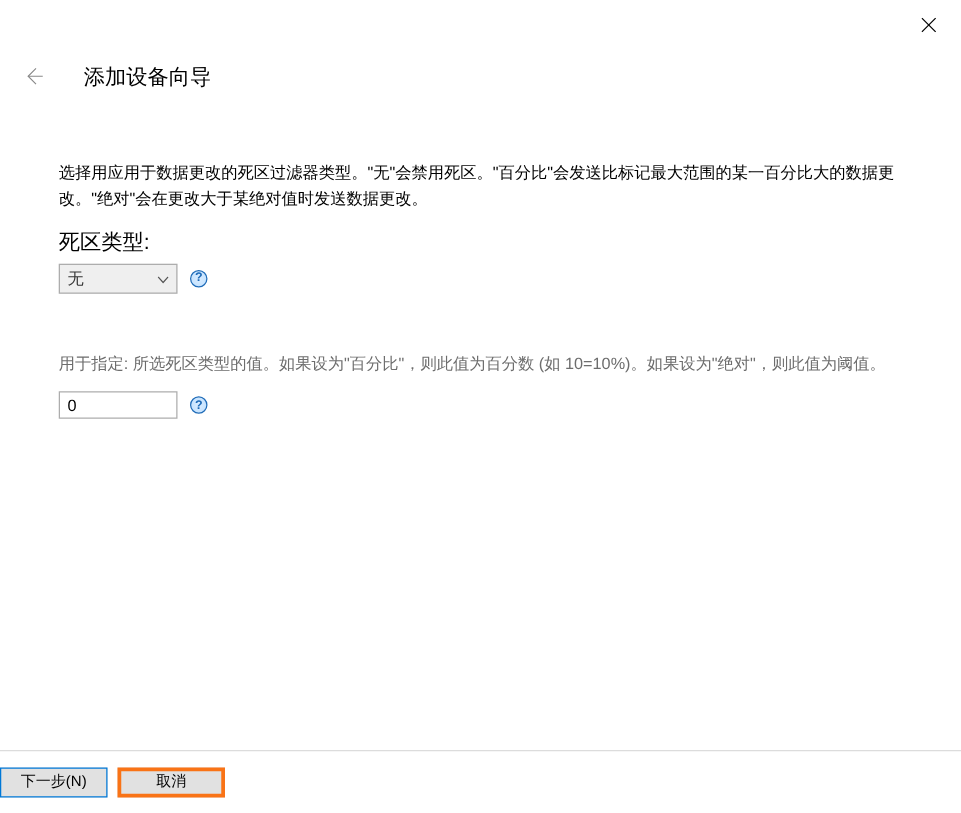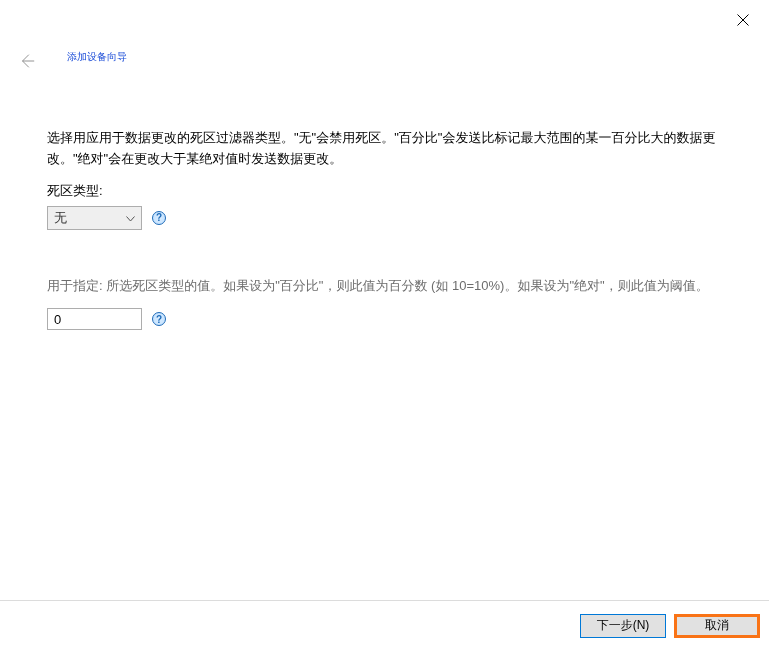--- a/index.html
+++ b/index.html
@@ -42,40 +42,40 @@
       align-items: center;
     }
     .back-arrow svg {
       width: 18px;
       height: 18px;
     }
     .wizard-title {
       position: absolute;
       top: 50px;
       left: 67px;
-      font-size: 10px;
-      color: #1d4ed8;
+      font-size: 17px;
+      color: #000000;
       font-family: Liberation Serif, serif;
     }
     .content-area {
       position: absolute;
       top: 128px;
       left: 47px;
       right: 47px;
     }
     .description {
       font-size: 13px;
       line-height: 1.6;
       margin-bottom: 12px;
     }
     .field-group {
       margin-top: 6px;
     }
     .field-label {
-      font-size: 13px;
+      font-size: 17px;
       margin-bottom: 6px;
       display: block;
     }
     .input-row {
       display: flex;
       align-items: center;
       gap: 10px;
     }
     .select-wrapper {
       display: inline-flex;
@@ -125,22 +125,21 @@
     }
     .footer {
       position: absolute;
       bottom: 0;
       left: 0;
       right: 0;
       height: 50px;
       border-top: 1px solid #dcdcdc;
       display: flex;
       align-items: center;
-      justify-content: flex-end;
-      padding-right: 9px;
+      padding-right: 20px;
       gap: 8px;
     }
     .btn {
       height: 24px;
       min-width: 86px;
       border: 3px solid #f97316;
       background: #e1e1e1;
       font-size: 12px;
       padding: 0 14px;
       cursor: pointer;

